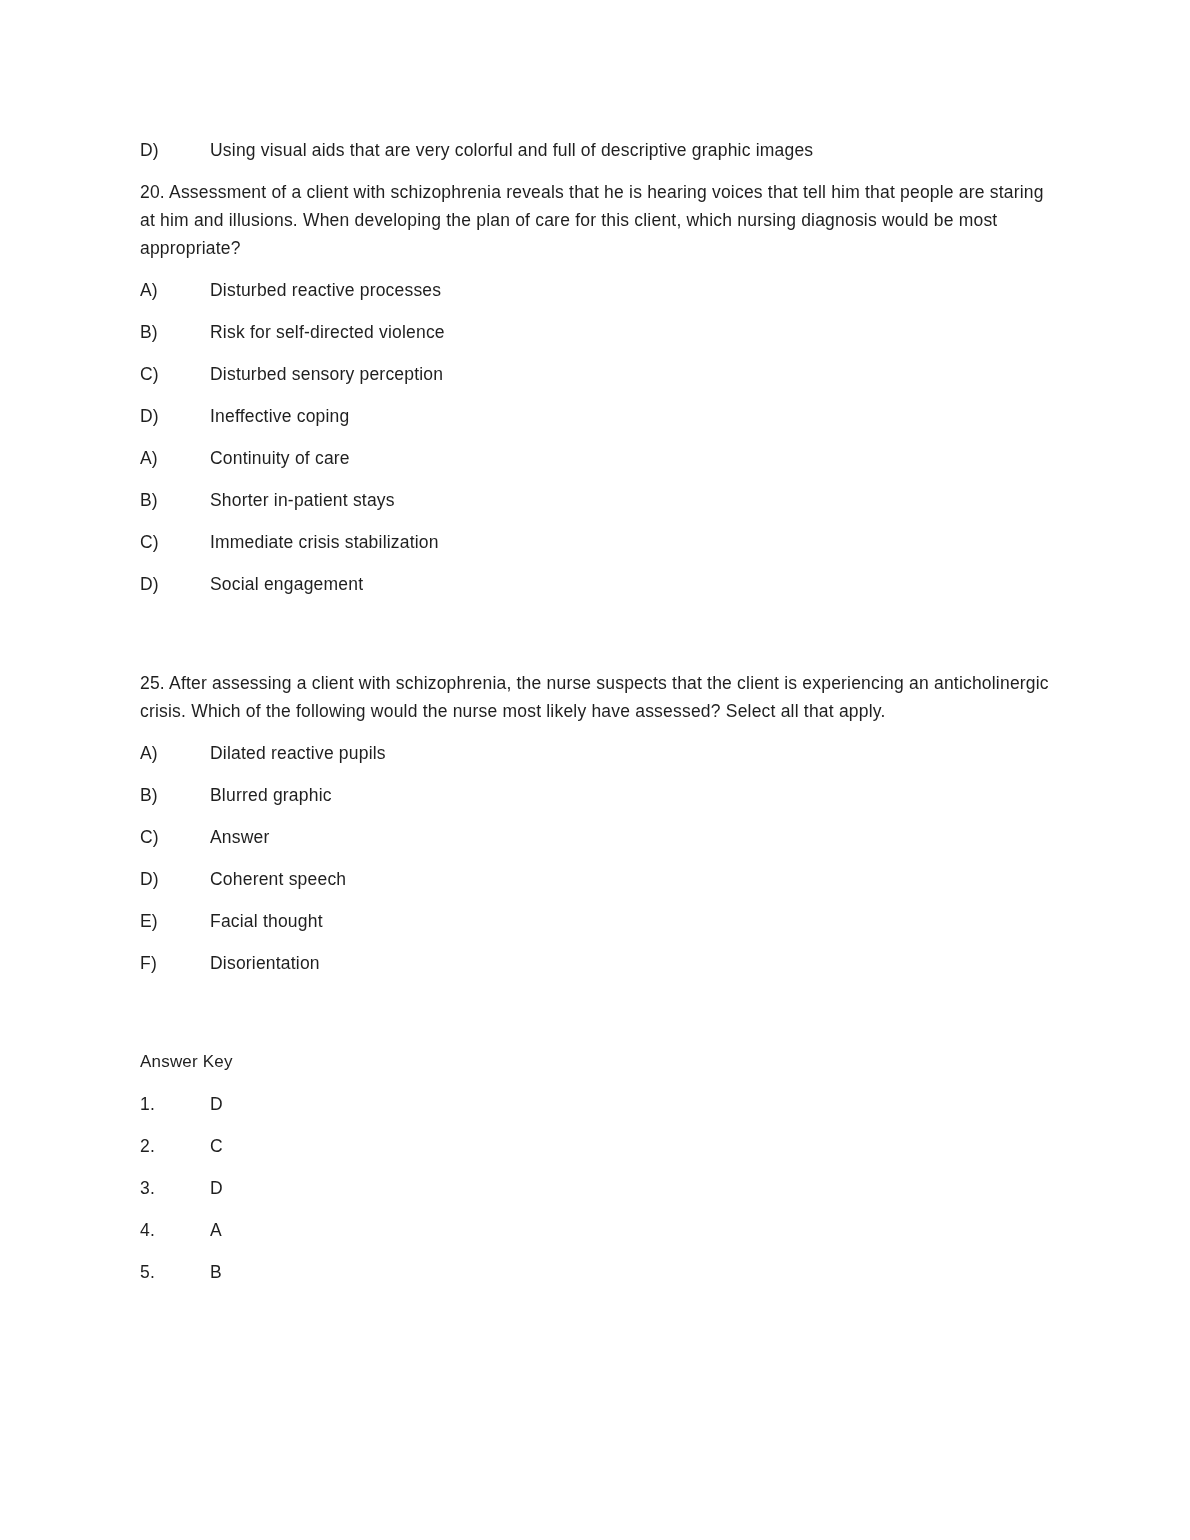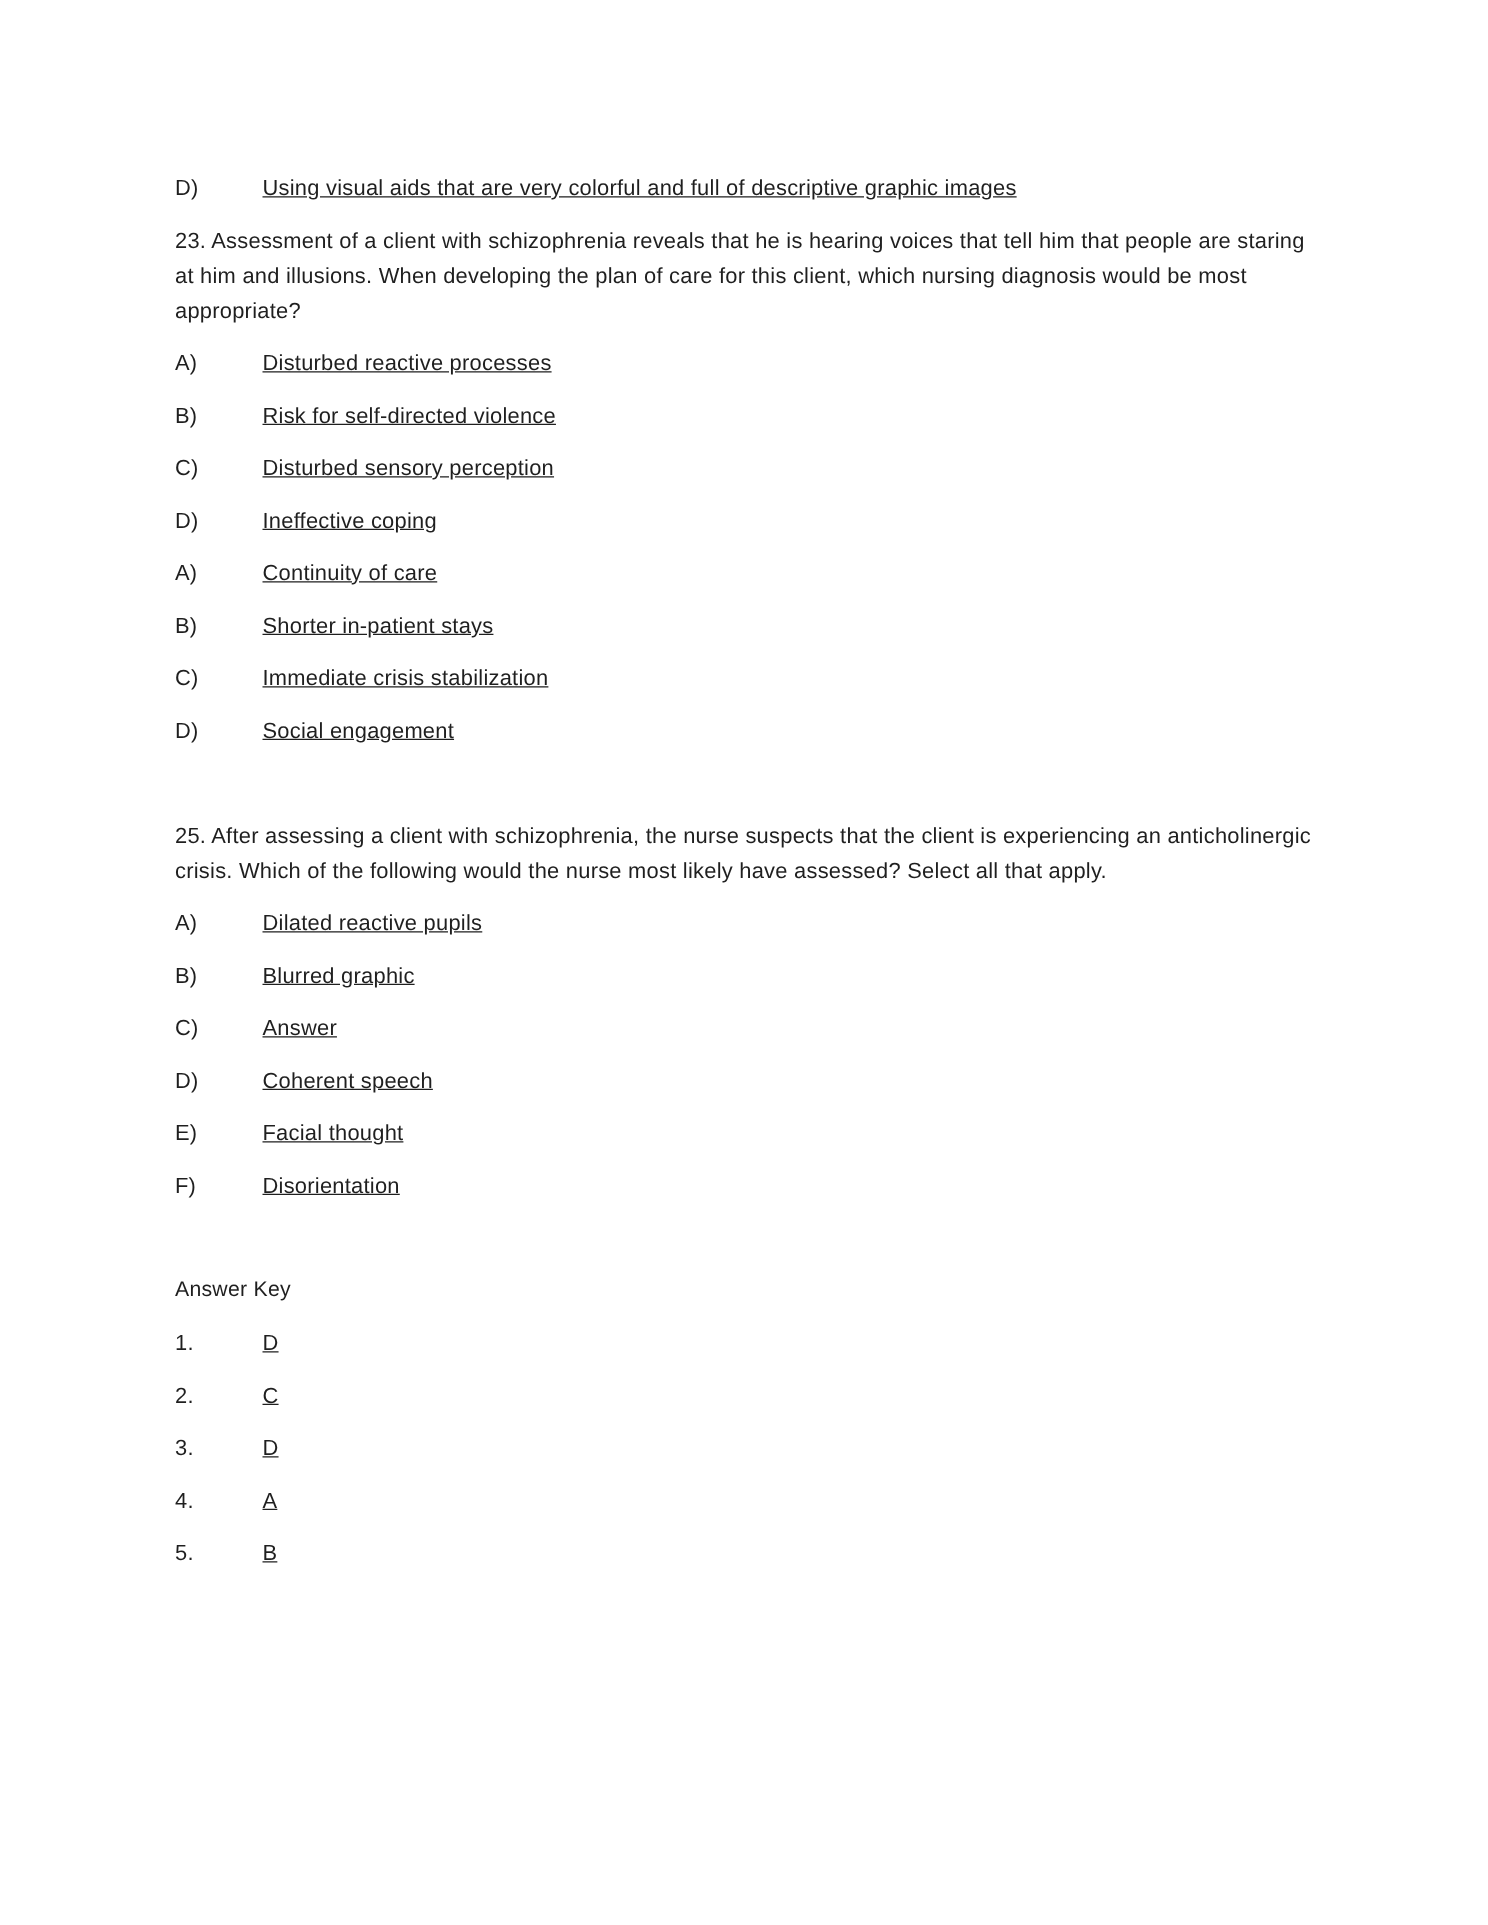--- a/index.html
+++ b/index.html
@@ -32,47 +32,46 @@
     margin: 0 0 14px 0;
     max-width: 915px;
     letter-spacing: 0.2px;
   }
   .option-label {
     flex: 0 0 70px;
     width: 70px;
   }
   .option-text {
     flex: 1 1 auto;
-    text-decoration: underline;
   }
   .question-block {
     margin: 0;
   }
   .gap-top {
-    margin-top: 56px;
+    margin-top: 71px;
   }
   .answer-key-title {
     font-size: 17px;
     line-height: 28px;
     margin: 0 0 14px 0;
     letter-spacing: 0.2px;
   }
 </style>
 </head>
 <body>
 
 <div class="page">
 
   <div class="option">
     <span class="option-label">D)</span>
     <span class="option-text">Using visual aids that are very colorful and full of descriptive graphic images</span>
   </div>
 
   <div class="question-block">
-    <p class="para">23. Assessment of a client with schizophrenia reveals that he is hearing voices that tell him that people are staring at him and illusions. When developing the plan of care for this client, which nursing diagnosis would be most appropriate?</p>
+    <p class="para">20. Assessment of a client with schizophrenia reveals that he is hearing voices that tell him that people are staring at him and illusions. When developing the plan of care for this client, which nursing diagnosis would be most appropriate?</p>
     <div class="option">
       <span class="option-label">A)</span>
       <span class="option-text">Disturbed reactive processes</span>
     </div>
     <div class="option">
       <span class="option-label">B)</span>
       <span class="option-text">Risk for self-directed violence</span>
     </div>
     <div class="option">
       <span class="option-label">C)</span>

